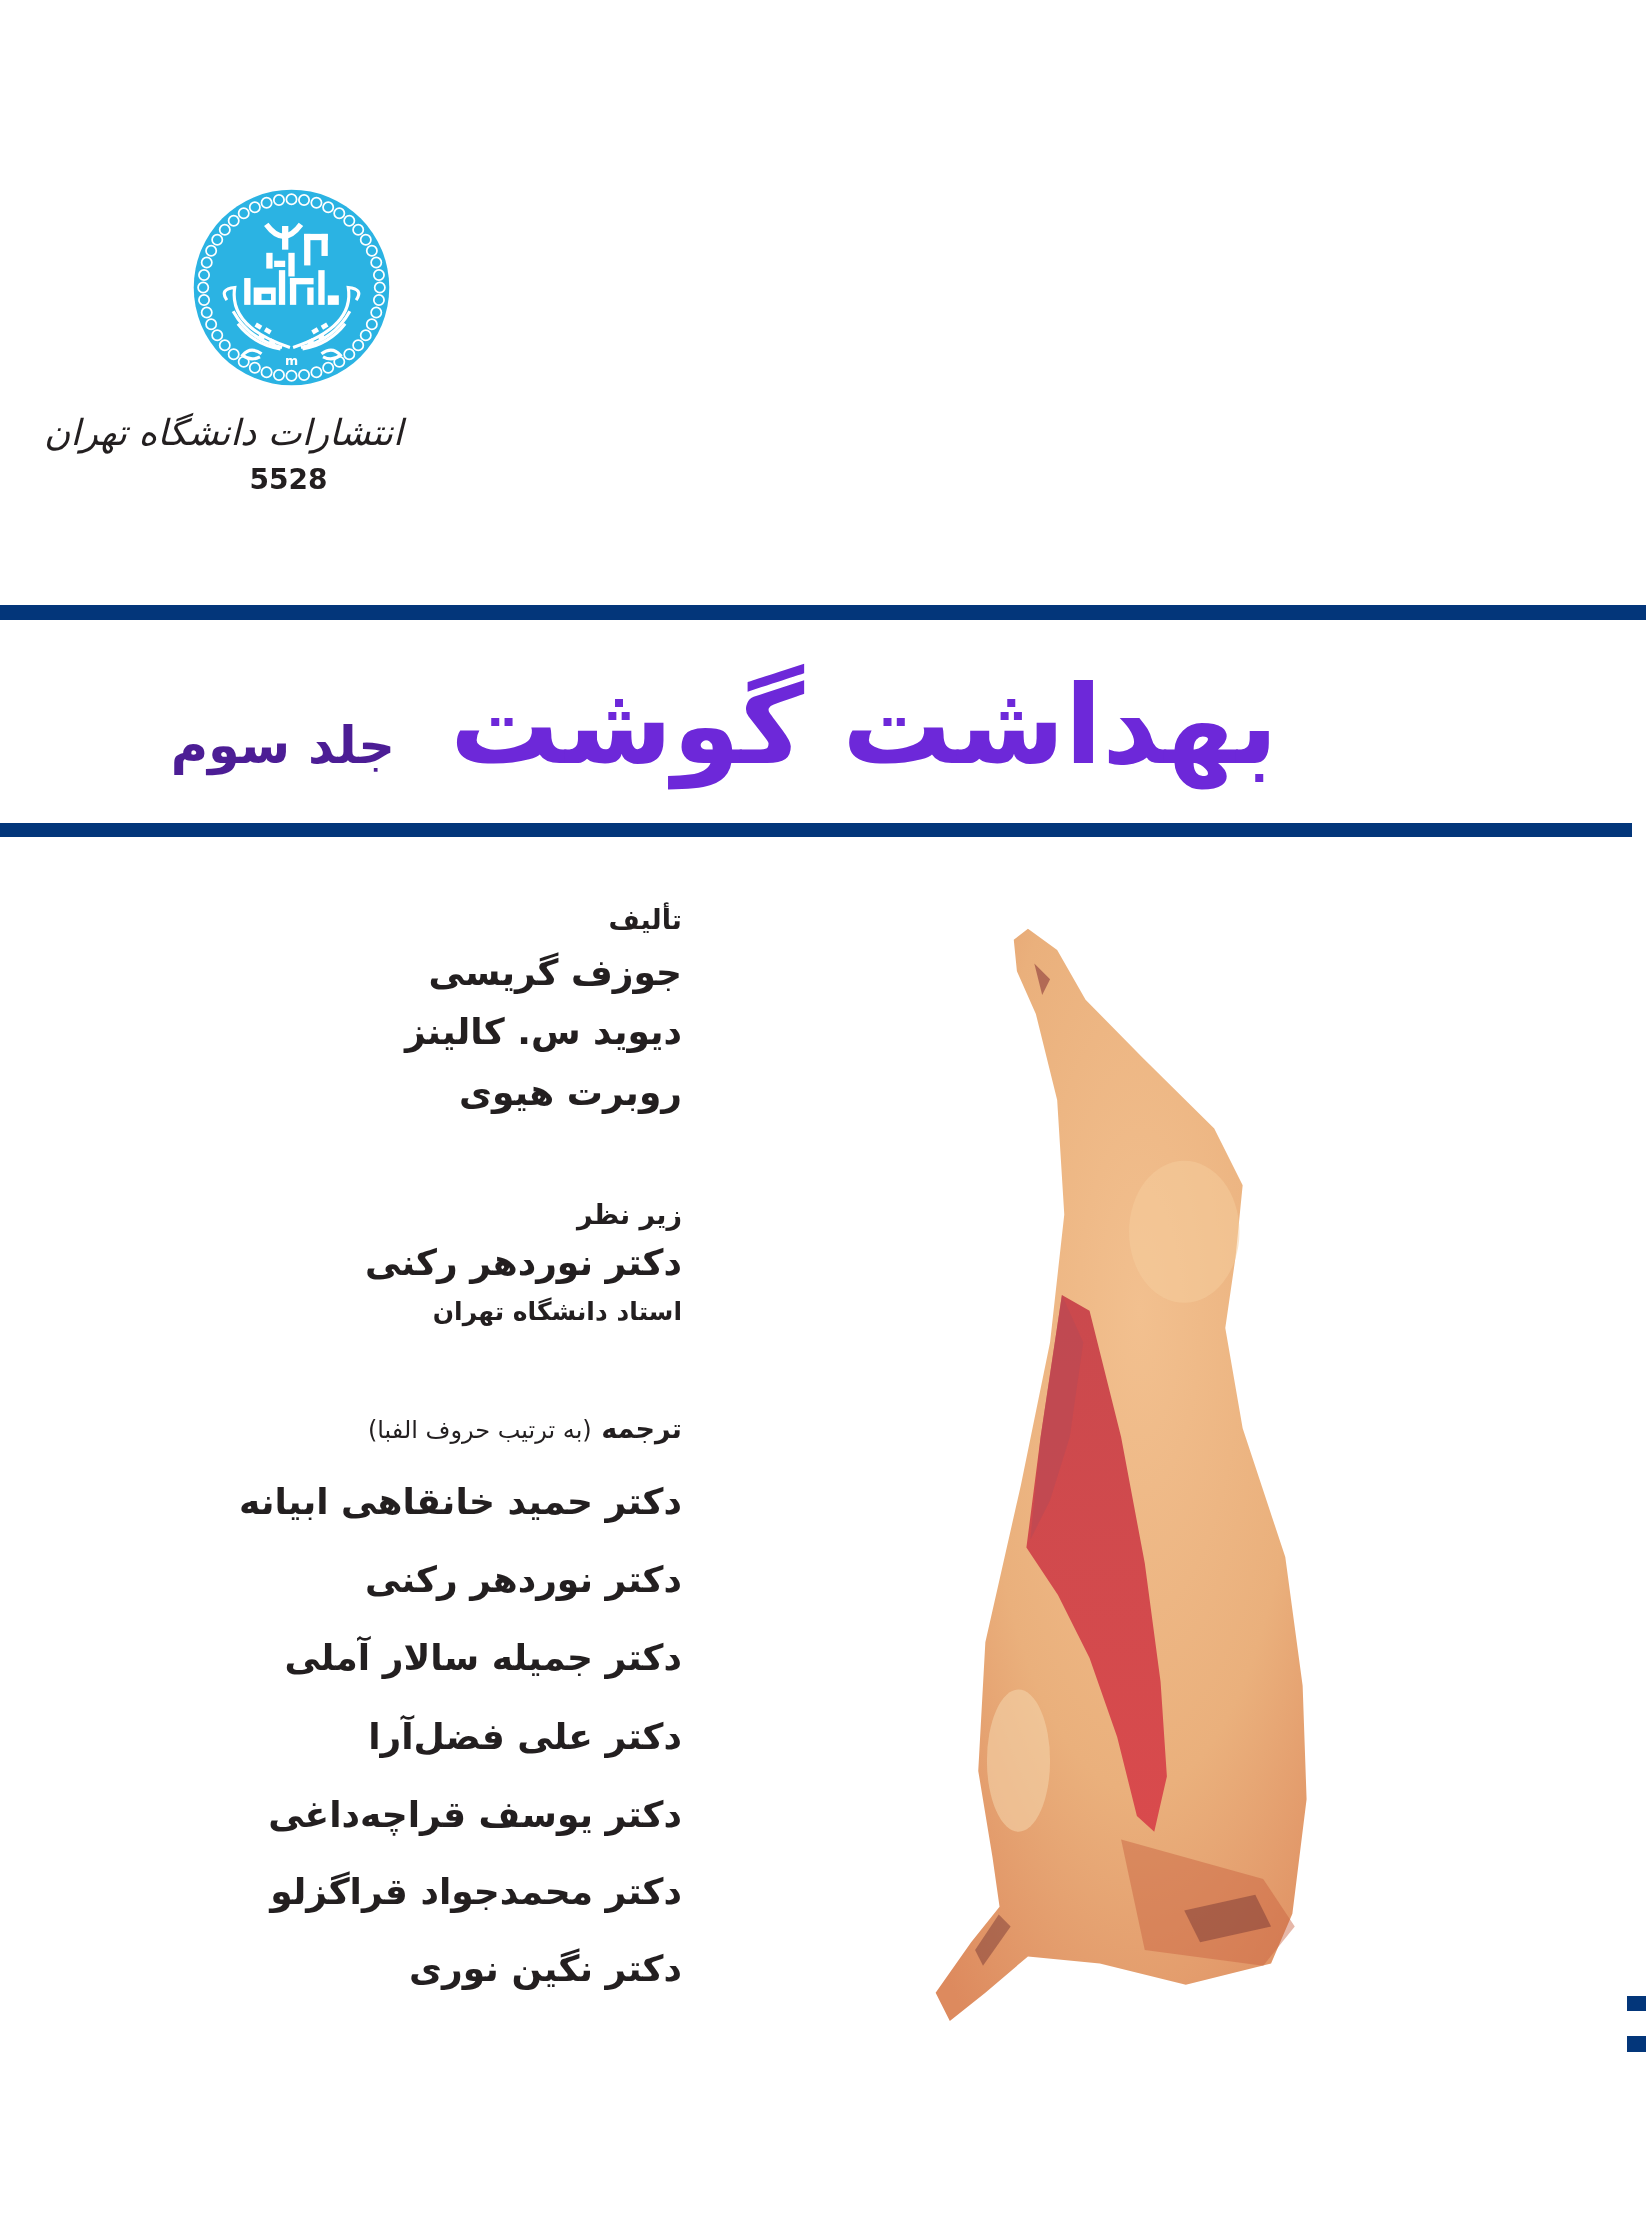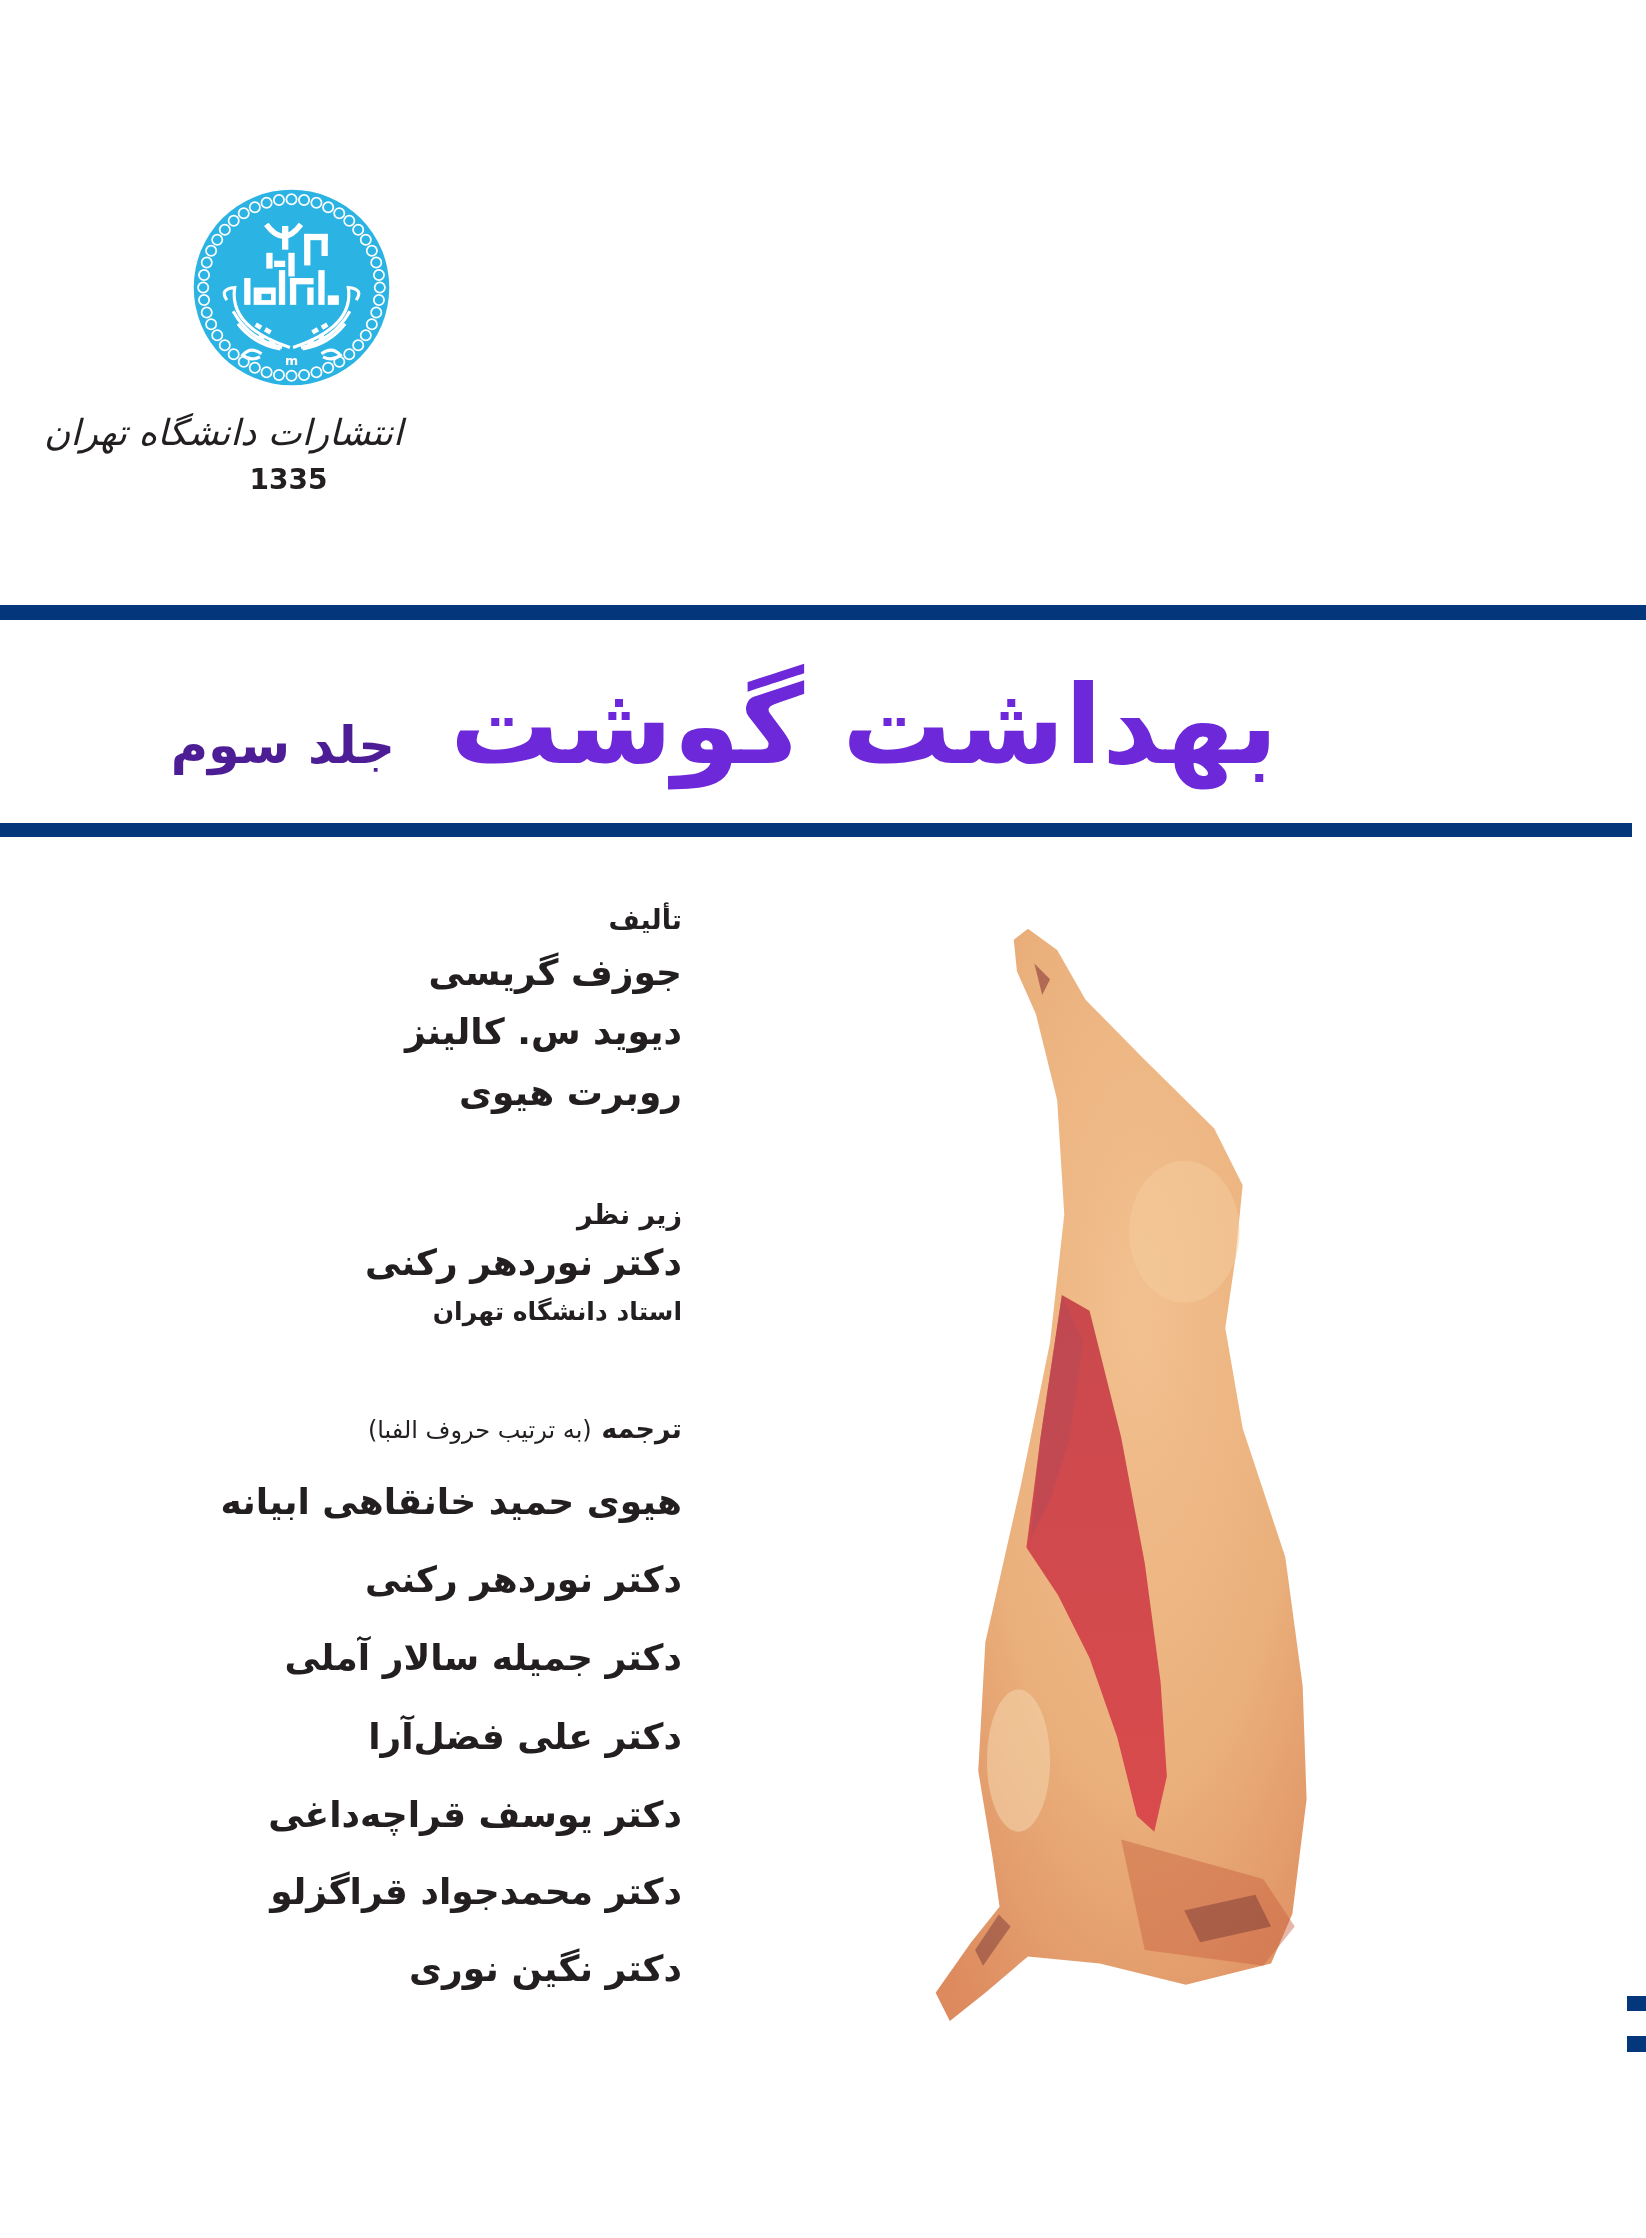--- a/index.html
+++ b/index.html
@@ -131,21 +131,21 @@
     <rect x="102" y="196" width="8" height="6" transform="rotate(30 106 199)"></rect>
     <rect x="168" y="176" width="8" height="6" transform="rotate(-30 172 179)"></rect>
     <rect x="156" y="182" width="8" height="6" transform="rotate(-30 160 185)"></rect>
     <rect x="164" y="190" width="8" height="6" transform="rotate(-30 168 193)"></rect>
     <rect x="150" y="196" width="8" height="6" transform="rotate(-30 154 199)"></rect>
   </g>
   <text x="130" y="228" text-anchor="middle" font-family="DejaVu Sans, sans-serif" font-size="16" font-weight="bold" fill="#ffffff">m</text>
 </svg>
 
 <div id="publisher-name" class="abs">انتشارات دانشگاه تهران</div>
-<div id="series-number" class="abs">1335</div>
+<div id="series-number" class="abs">5528</div>
 
 <div id="bar-top" class="abs bar"></div>
 <div id="title-wrap" class="abs">
   <span id="title-main">بهداشت گوشت</span>
   <span id="title-volume">جلد سوم</span>
 </div>
 <div id="bar-bottom" class="abs bar"></div>
 
 <div id="credits" class="abs">
   <div class="credit-line role" style="">تألیف</div>
@@ -154,21 +154,21 @@
   <div class="credit-line name-lg" style="line-height:60px;">روبرت هیوی</div>
 
   <div class="credit-line role" style="margin-top:76px;">زیر نظر</div>
   <div class="credit-line name-lg" style="line-height:55px;margin-top:4.7px;">دکتر نوردهر رکنی</div>
   <div class="credit-line name-affil" style="line-height:44px;">استاد دانشگاه تهران</div>
 
   <div class="credit-line role" style="margin-top:79px;">
     <span>ترجمه</span>
     <span class="role-note">(به ترتیب حروف الفبا)</span>
   </div>
-  <div class="credit-line name-lg" style="line-height:79px;margin-top:16px;">هیوی حمید خانقاهی ابیانه</div>
+  <div class="credit-line name-lg" style="line-height:79px;margin-top:16px;">دکتر حمید خانقاهی ابیانه</div>
   <div class="credit-line name-lg" style="line-height:77px;">دکتر نوردهر رکنی</div>
   <div class="credit-line name-lg" style="line-height:79px;">دکتر جمیله سالار آملی</div>
   <div class="credit-line name-lg" style="line-height:79px;">دکتر علی فضل‌آرا</div>
   <div class="credit-line name-lg" style="line-height:77px;">دکتر یوسف قراچه‌داغی</div>
   <div class="credit-line name-lg" style="line-height:77px;">دکتر محمدجواد قراگزلو</div>
   <div class="credit-line name-lg" style="line-height:77px;">دکتر نگین نوری</div>
 </div>
 
 <svg id="meat" class="abs" viewBox="1150 1150 560 1440">
   <defs>

